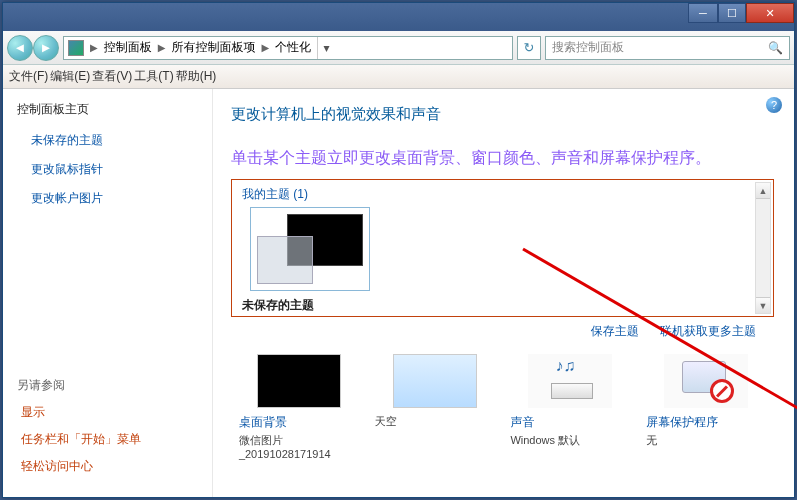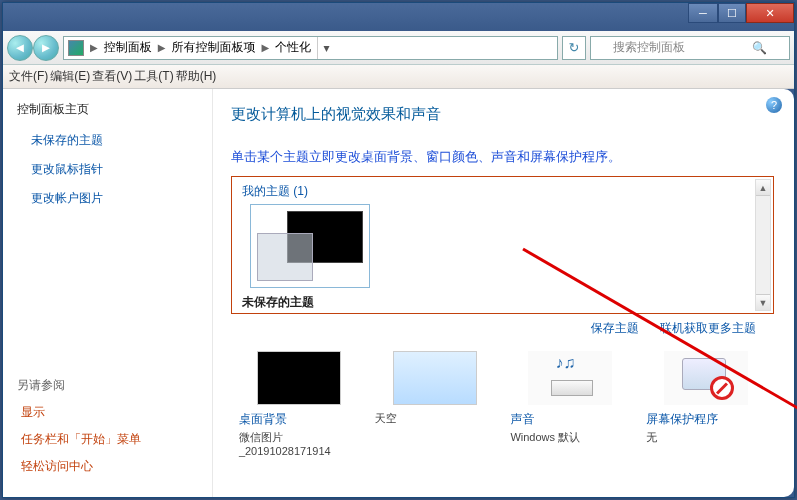--- a/index.html
+++ b/index.html
@@ -11,33 +11,33 @@
   .win-btn.max { width: 28px; }
   .win-btn.close { width: 48px; background: linear-gradient(#e06a5a, #c83a2a); border-color: #8a2a1a; }
   .navbar { height: 34px; background: linear-gradient(#f8f8f8, #e8e8e8); border-bottom: 1px solid #bcc; display: flex; align-items: center; padding: 0 4px; gap: 4px; }
   .nav-arrows { display: flex; gap: 0; }
   .nav-circle { width: 26px; height: 26px; border-radius: 50%; background: radial-gradient(circle at 30% 30%, #aee, #6bc 60%, #4aa); border: 1px solid #6aa; display: flex; align-items: center; justify-content: center; color: #fff; font-size: 13px; }
   .addressbar { flex: 1; height: 24px; background: #fff; border: 1px solid #8aa; display: flex; align-items: center; padding: 0 4px; gap: 6px; }
   .addr-icon { width: 16px; height: 16px; background: linear-gradient(135deg,#48a,#2a6); border: 1px solid #888; }
   .addr-sep { color: #666; font-size: 10px; }
   .addr-drop { width: 18px; height: 22px; border-left: 1px solid #ccc; display: flex; align-items: center; justify-content: center; color: #555; }
   .refresh { width: 24px; height: 24px; background: #fff; border: 1px solid #8aa; display: flex; align-items: center; justify-content: center; color: #48a; font-size: 13px; }
-  .searchbar { width: 200px; height: 24px; background: #fff; border: 1px solid #8aa; display: flex; align-items: center; padding: 0 22px; color: #888; }
+  .searchbar { width: 245px; height: 24px; background: #fff; border: 1px solid #8aa; display: flex; align-items: center; padding: 0 6px; color: #888; }
   .searchbar .sicon { margin-left: auto; color: #48a; }
   .menubar { height: 24px; background: linear-gradient(#faf8f6, #eee8e2); border-bottom: 1px solid #ccc; display: flex; align-items: center; padding: 10px 6px; gap: 2px; color: #333; }
-  .body { display: flex; height: 408px; background: #fff; border-radius: 10px; }
+  .body { display: flex; height: 408px; background: #fff; }
   .sidebar { width: 210px; background: #fff; padding: 12px 14px; border-right: 1px solid #e8e8e8; display: flex; flex-direction: column; }
   .sidebar .home { color: #222; margin-bottom: 14px; }
   .sidebar .link { color: #0b57a8; margin-bottom: 12px; padding-left: 14px; cursor: pointer; }
   .sidebar .seealso-head { color: #666; margin-top: auto; margin-bottom: 10px; }
   .sidebar .seealso { color: #c2410c; margin-bottom: 10px; padding-left: 4px; cursor: pointer; }
   .content { flex: 1; padding: 16px 20px 4px 18px; position: relative; }
   .help-icon { position: absolute; right: 12px; top: 8px; width: 16px; height: 16px; border-radius: 50%; background: radial-gradient(circle at 30% 30%, #8cf, #26a); color: #fff; font-size: 11px; display: flex; align-items: center; justify-content: center; }
   .heading { color: #035a9a; font-size: 15px; margin-bottom: 10px; }
-  .subtext { color: #1d4ed8; font-size: 13px; margin-bottom: 10px; margin-top: 24px; }
+  .subtext { color: #8b5cf6; font-size: 16px; margin-bottom: 10px; margin-top: 24px; }
   .themes-box { border: 1px solid #c2410c; padding: 6px 10px 14px 10px; height: 138px; position: relative; }
   .themes-label { color: #0b57a8; font-size: 12px; margin-bottom: 4px; }
   .theme-item { width: 136px; text-align: left; font-weight: bold; }
   .theme-thumb { width: 120px; height: 84px; border: 1px solid #8ab8d8; background: #fff; position: relative; margin: 0 auto; }
   .theme-thumb .bk { position: absolute; right: 6px; top: 6px; width: 76px; height: 52px; background: #000; border: 1px solid #444; }
   .theme-thumb .glass { position: absolute; left: 6px; bottom: 6px; width: 56px; height: 48px; background: rgba(200,210,220,0.55); border: 1px solid #aab; }
   .theme-name { margin-top: 6px; color: #222; }
   .scrollbar { position: absolute; right: 2px; top: 2px; bottom: 2px; width: 16px; background: #f0f0f0; border: 1px solid #ddd; }
   .scroll-btn { height: 16px; background: linear-gradient(#fafafa,#e4e4e4); border-bottom: 1px solid #ccc; display:flex;align-items:center;justify-content:center;font-size:9px;color:#666;}
   .scroll-btn.bottom { position:absolute; bottom:0; left:0; right:0; border-top:1px solid #ccc; border-bottom:none;}

